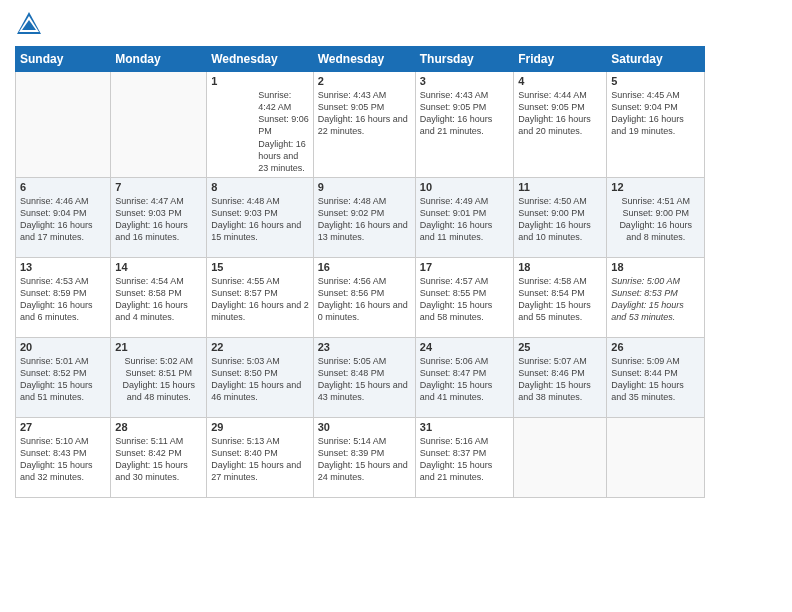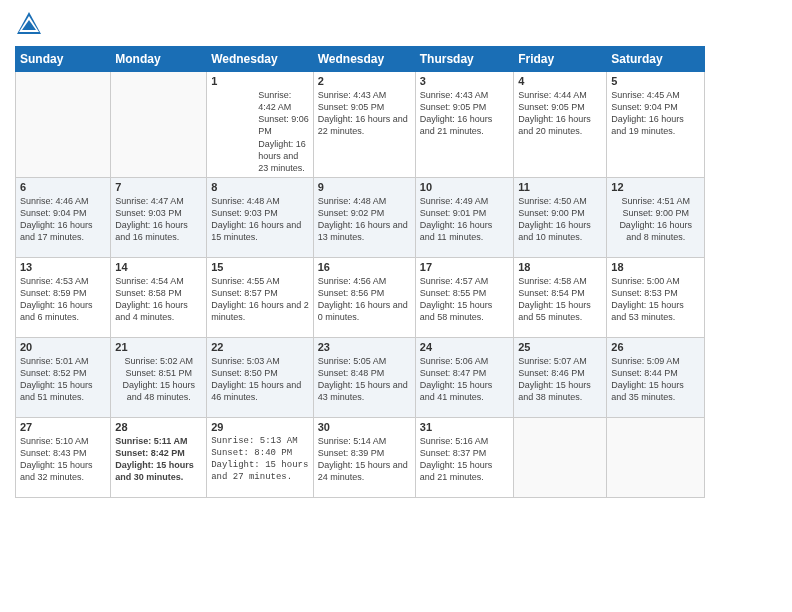--- a/index.html
+++ b/index.html
@@ -246,21 +246,21 @@
 Daylight: 15 hours and 58 minutes.</div>
           </td>
           <td>
             <span class="day-number">18</span>
             <div class="day-info" style="white-space: pre-line;">Sunrise: 4:58 AM
 Sunset: 8:54 PM
 Daylight: 15 hours and 55 minutes.</div>
           </td>
           <td>
             <span class="day-number">18</span>
-            <div class="day-info" style="white-space: pre-line;">Sunrise: 5:00 AM
+            <div class="day-info" style="white-space: pre-line; font-style: italic;">Sunrise: 5:00 AM
 Sunset: 8:53 PM
 Daylight: 15 hours and 53 minutes.</div>
           </td>
         </tr>
         <tr class="row-even">
           <td>
             <span class="day-number">20</span>
             <div class="day-info" style="white-space: pre-line;">Sunrise: 5:01 AM
 Sunset: 8:52 PM
 Daylight: 15 hours and 51 minutes.</div>
@@ -304,27 +304,27 @@
         </tr>
         <tr>
           <td>
             <span class="day-number">27</span>
             <div class="day-info" style="white-space: pre-line;">Sunrise: 5:10 AM
 Sunset: 8:43 PM
 Daylight: 15 hours and 32 minutes.</div>
           </td>
           <td>
             <span class="day-number">28</span>
-            <div class="day-info" style="white-space: pre-line; font-weight: bold;">Sunrise: 5:11 AM
+            <div class="day-info" style="white-space: pre-line;">Sunrise: 5:11 AM
 Sunset: 8:42 PM
 Daylight: 15 hours and 30 minutes.</div>
           </td>
           <td>
             <span class="day-number">29</span>
-            <div class="day-info" style="white-space: pre-line; font-family: Liberation Mono, monospace;">Sunrise: 5:13 AM
+            <div class="day-info" style="white-space: pre-line;">Sunrise: 5:13 AM
 Sunset: 8:40 PM
 Daylight: 15 hours and 27 minutes.</div>
           </td>
           <td>
             <span class="day-number">30</span>
             <div class="day-info" style="white-space: pre-line;">Sunrise: 5:14 AM
 Sunset: 8:39 PM
 Daylight: 15 hours and 24 minutes.</div>
           </td>
           <td>

